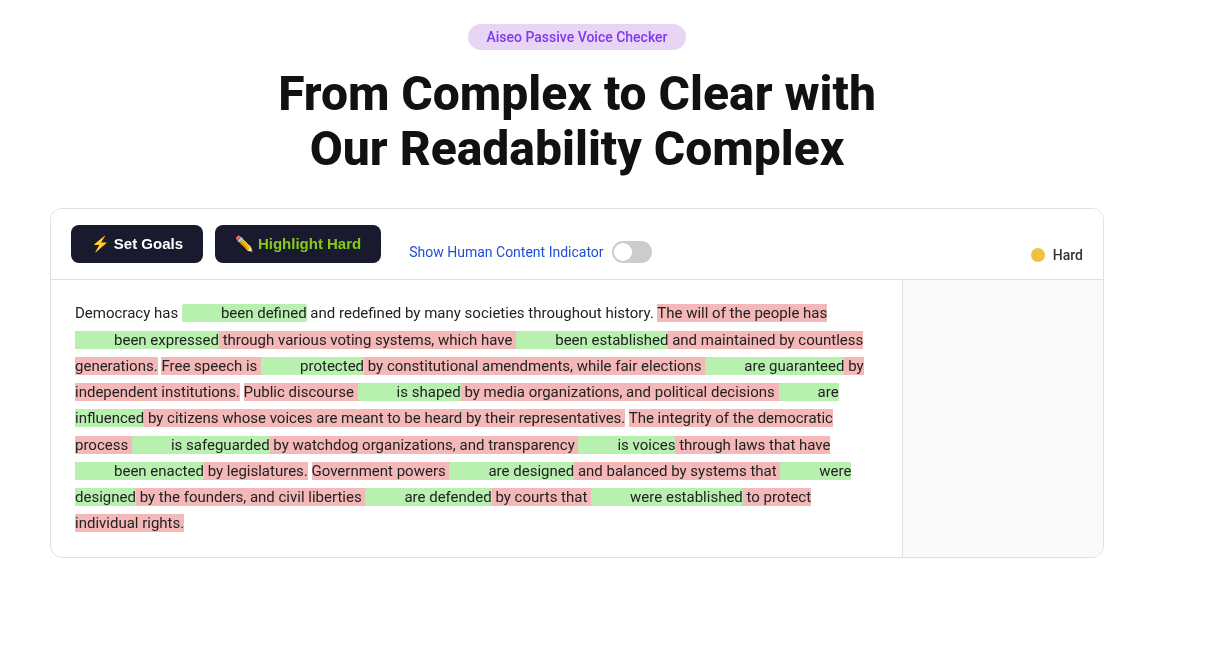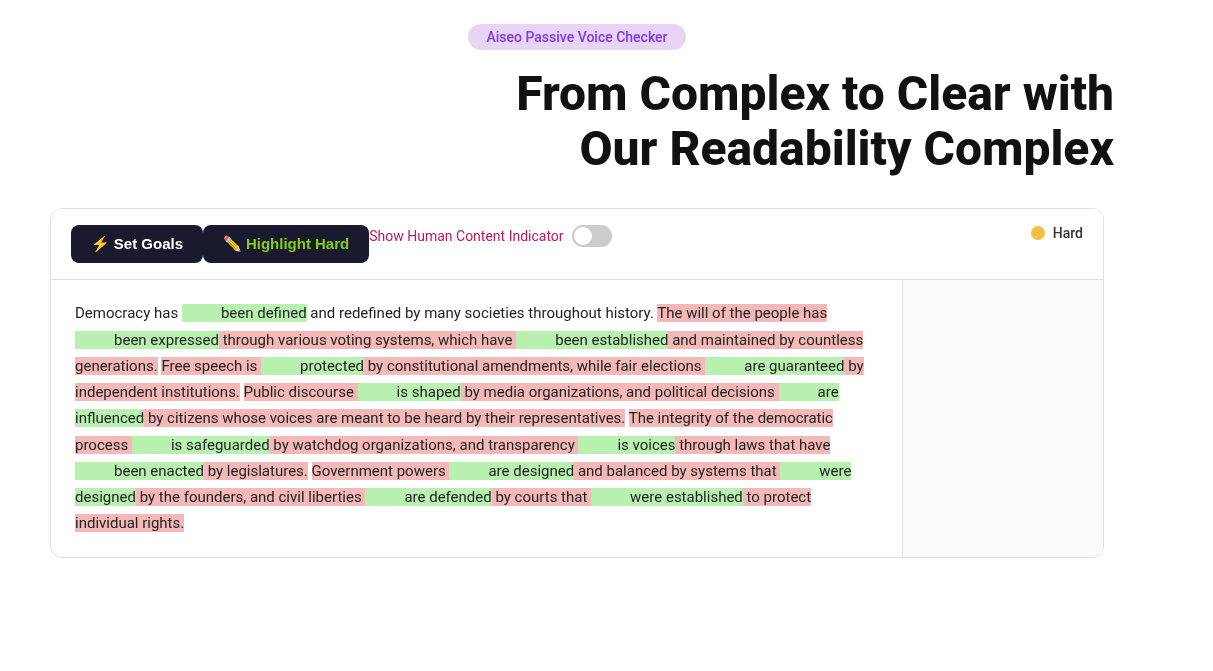--- a/index.html
+++ b/index.html
@@ -22,38 +22,39 @@
     }
     .badge {
       background: #e8d5f5;
       color: #7c3aed;
       border-radius: 20px;
       padding: 5px 18px;
       font-size: 14px;
       font-weight: 500;
     }
     .main-title {
-      text-align: right;
+      text-align: center;
       font-size: 48px;
       font-weight: 800;
       line-height: 1.15;
       color: #111;
       margin-bottom: 32px;
     }
     .tool-card {
       border: 1px solid #e0e0e0;
       border-radius: 12px;
       overflow: hidden;
       margin: 0 10px;
     }
     .toolbar {
       display: flex;
-      align-items: flex-start;
+      align-items: flex-end;
       padding: 16px 20px;
       border-bottom: 1px solid #e0e0e0;
+      gap: 12px;
       background: #fff;
     }
     .btn-set-goals {
       background: #1a1a2e;
       color: #fff;
       border: none;
       border-radius: 8px;
       padding: 10px 20px;
       font-size: 15px;
       font-weight: 600;
@@ -70,22 +71,22 @@
       padding: 10px 20px;
       font-size: 15px;
       font-weight: 600;
       cursor: pointer;
       display: flex;
       align-items: center;
       gap: 6px;
     }
     .human-indicator-label {
       font-size: 14px;
-      color: #be185d;
-      margin-left: 0;
+      color: #1d4ed8;
+      margin-left: 16px;
       white-space: nowrap;
     }
     .toggle-wrapper {
       display: flex;
       align-items: center;
       gap: 8px;
     }
     .toggle {
       width: 40px;
       height: 22px;

